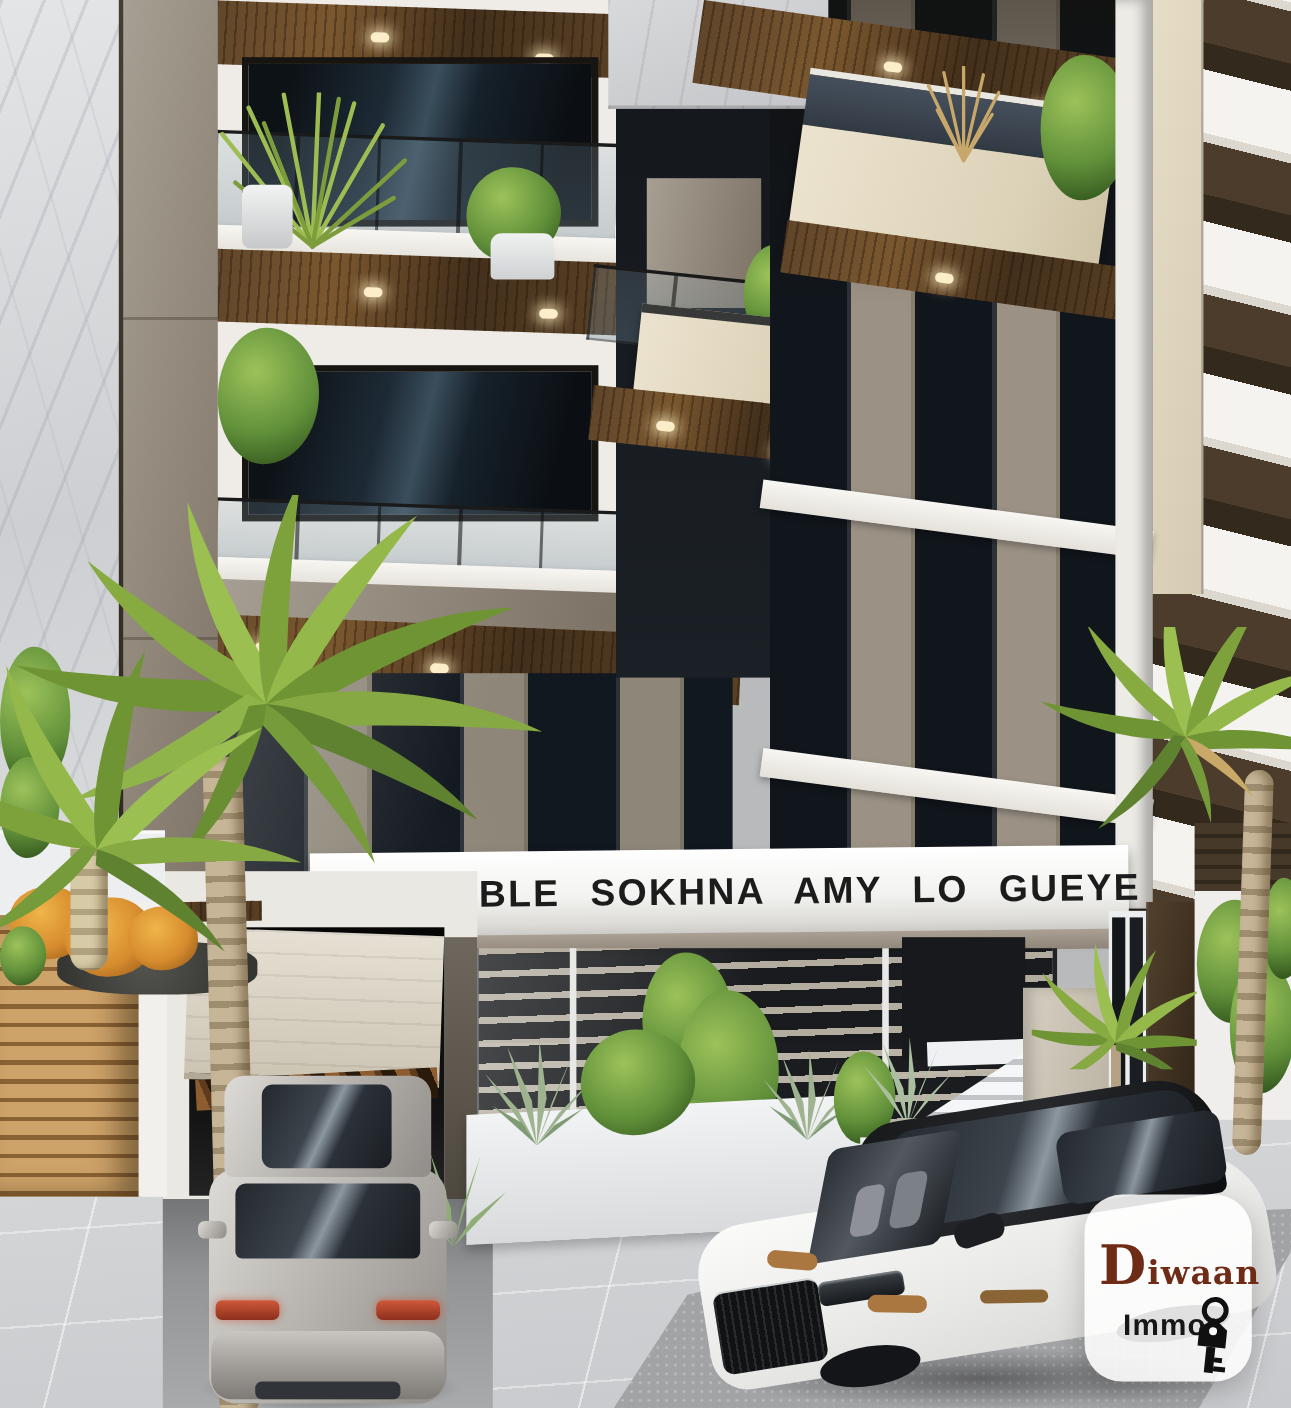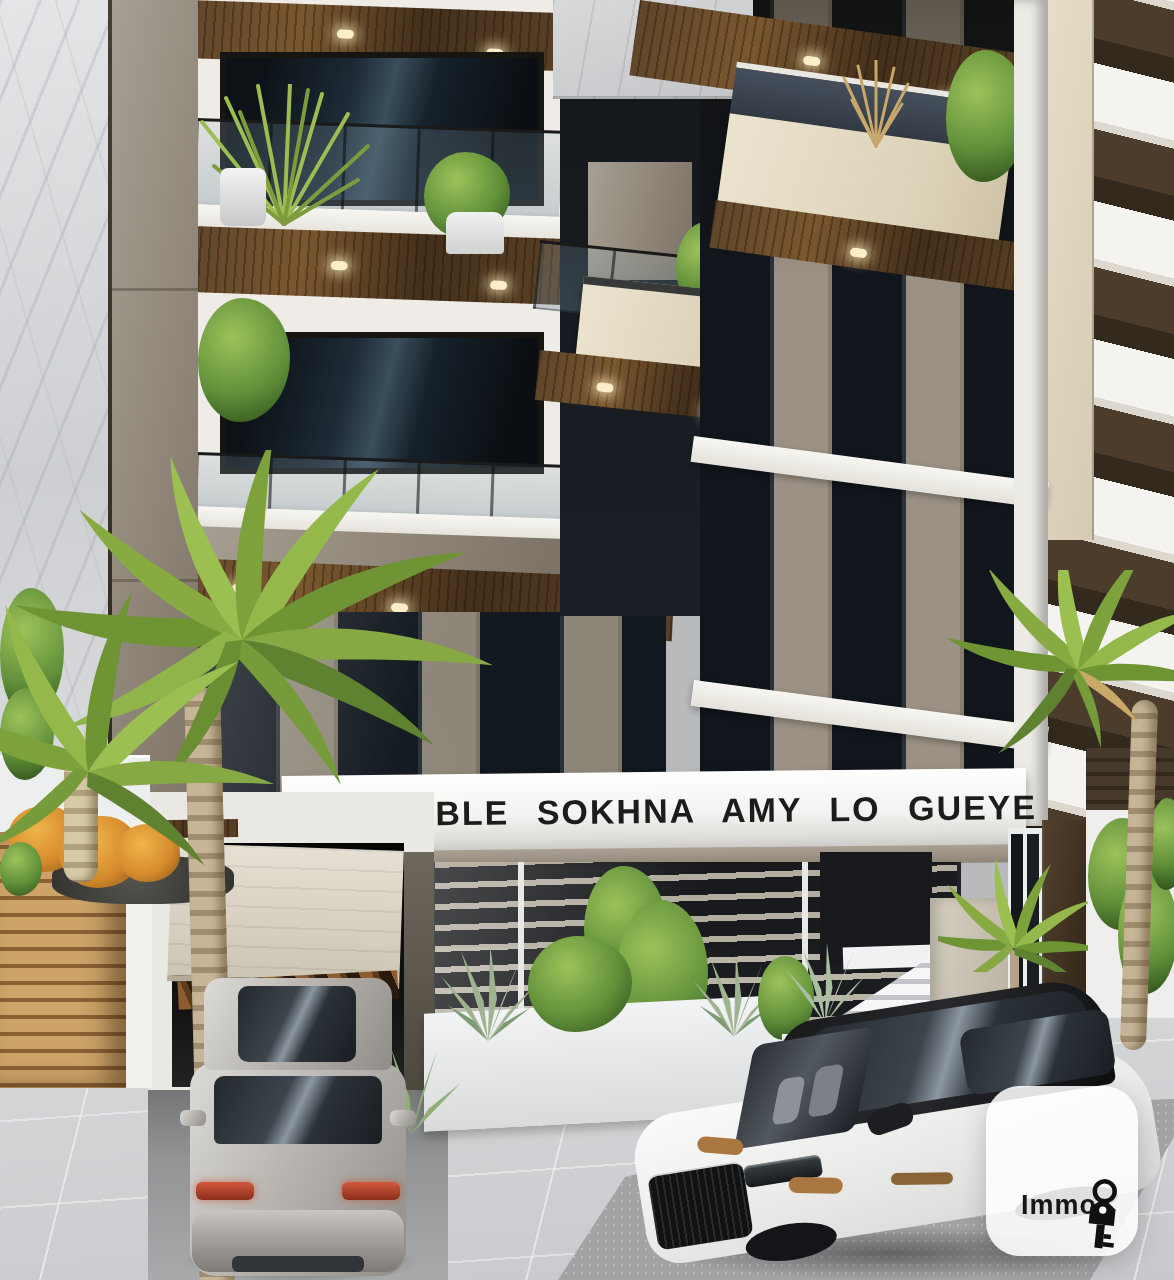--- a/index.html
+++ b/index.html
@@ -347,20 +347,21 @@
     <div class="a" style="left:64px;top:102px;width:46px;height:16px;border-radius:8px;background:#a9773f;transform:rotate(14deg);"></div>
     <div class="a" style="left:148px;top:156px;width:54px;height:16px;border-radius:8px;background:#a9773f;transform:rotate(10deg);"></div>
     <div class="a" style="left:236px;top:98px;width:46px;height:24px;border-radius:10px;background:#1c1e21;transform:rotate(-10deg);"></div>
     <div class="a" style="left:250px;top:168px;width:62px;height:12px;border-radius:6px;background:#8a6434;transform:rotate(8deg);"></div>
     <div class="a darkglass" style="left:340px;top:34px;width:150px;height:66px;border-radius:14px;"></div>
     <div class="a" style="left:96px;top:198px;width:92px;height:36px;border-radius:50%;background:#141518;"></div>
     <div class="a" style="left:368px;top:206px;width:104px;height:30px;border-radius:50%;background:#141518;"></div>
   </div>
 
   <div class="a card" style="left:986px;top:1086px;width:152px;height:170px;">
+    <div class="a brand" style="left:13px;top:40px;">Diwaan</div>
     <div class="a sub" style="left:35px;top:106px;">Immo</div>
     <svg class="a" style="left:92px;top:92px;" width="56" height="76" viewBox="0 0 60 84">
       <g transform="rotate(6 30 40)">
         <circle cx="26" cy="15" r="11" fill="none" stroke="#101010" stroke-width="5"></circle>
         <path d="M12 34 L26 23 L40 34 L40 52 L12 52 Z" fill="#101010"></path>
         <circle cx="26" cy="36" r="4" fill="#ffffff"></circle>
         <rect x="21" y="52" width="9" height="26" fill="#101010"></rect>
         <rect x="30" y="62" width="8" height="5" fill="#101010"></rect>
         <rect x="30" y="71" width="12" height="5" fill="#101010"></rect>
       </g>

